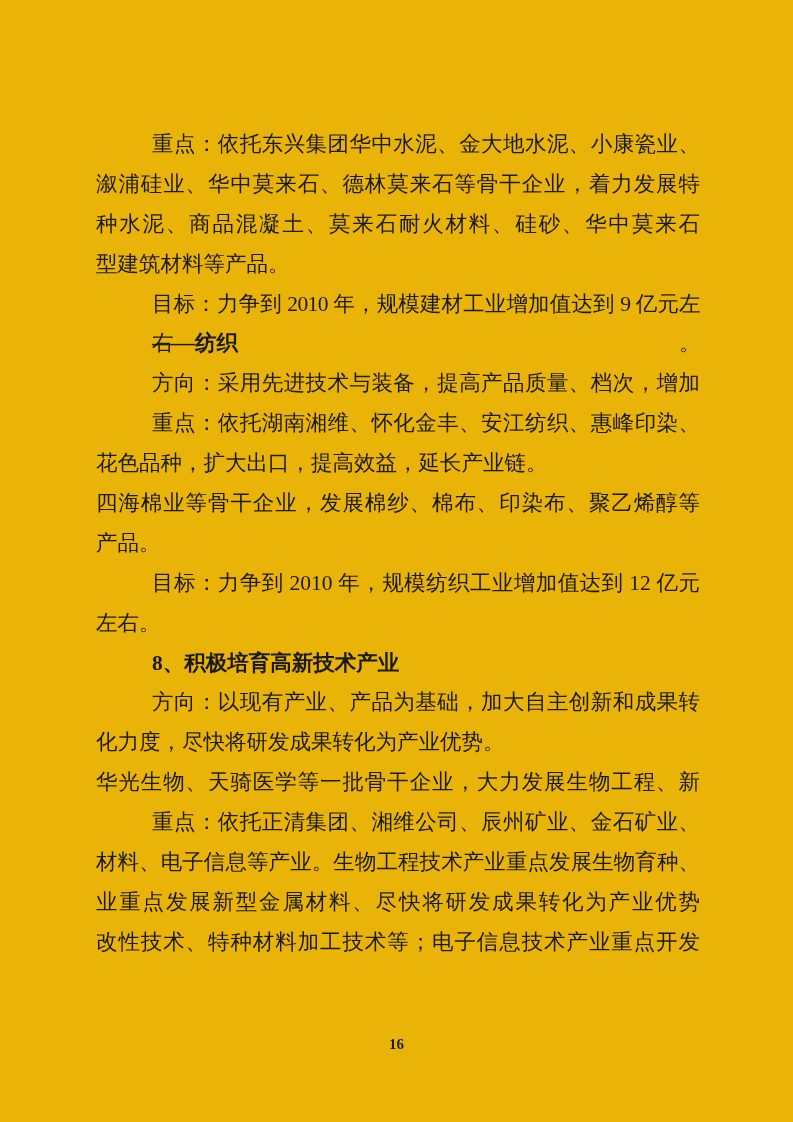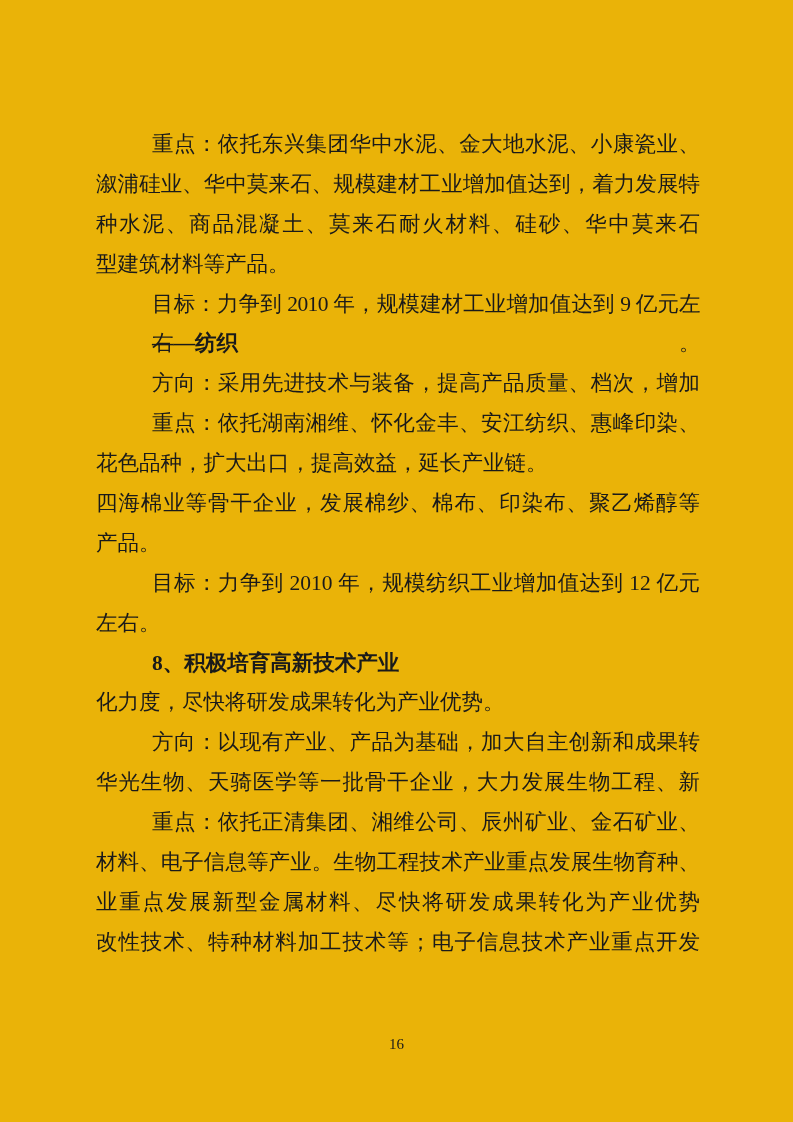--- a/index.html
+++ b/index.html
@@ -40,43 +40,44 @@
   .ln.tight { letter-spacing: -0.6px; }
   .page-num {
     position: absolute;
     top: 1034px;
     left: 0;
     right: 0;
     text-align: center;
     font-size: 15px;
     line-height: 20px;
     color: #1a1a1a;
+    font-weight: bold;
   }
 </style>
 </head>
 <body>
 
 <div class="page">
   <div class="text-block">
     <div class="ln ind fill">重点：依托东兴集团华中水泥、金大地水泥、小康瓷业、</div>
-    <div class="ln fill">溆浦硅业、华中莫来石、规模建材工业增加值达到，着力发展特</div>
+    <div class="ln fill">溆浦硅业、华中莫来石、德林莫来石等骨干企业，着力发展特</div>
     <div class="ln fill">种水泥、商品混凝土、莫来石耐火材料、硅砂、华中莫来石</div>
     <div class="ln">型建筑材料等产品。</div>
     <div class="ln ind fill tight">目标：力争到 2010 年，规模建材工业增加值达到 9 亿元左右。</div>
     <div class="ln ind bold">——纺织</div>
     <div class="ln ind fill">方向：采用先进技术与装备，提高产品质量、档次，增加</div>
     <div class="ln ind fill">重点：依托湖南湘维、怀化金丰、安江纺织、惠峰印染、</div>
     <div class="ln">花色品种，扩大出口，提高效益，延长产业链。</div>
     <div class="ln fill">四海棉业等骨干企业，发展棉纱、棉布、印染布、聚乙烯醇等</div>
     <div class="ln">产品。</div>
     <div class="ln ind fill">目标：力争到 2010 年，规模纺织工业增加值达到 12 亿元</div>
     <div class="ln">左右。</div>
     <div class="ln ind bold">8、积极培育高新技术产业</div>
+    <div class="ln ind fill">方向：以现有产业、产品为基础，加大自主创新和成果转</div>
     <div class="ln">化力度，尽快将研发成果转化为产业优势。</div>
-    <div class="ln ind fill">方向：以现有产业、产品为基础，加大自主创新和成果转</div>
     <div class="ln fill">华光生物、天骑医学等一批骨干企业，大力发展生物工程、新</div>
     <div class="ln ind fill">重点：依托正清集团、湘维公司、辰州矿业、金石矿业、</div>
     <div class="ln fill">材料、电子信息等产业。生物工程技术产业重点发展生物育种、</div>
     <div class="ln fill">业重点发展新型金属材料、尽快将研发成果转化为产业优势</div>
     <div class="ln fill">改性技术、特种材料加工技术等；电子信息技术产业重点开发</div>
   </div>
 
   <div class="page-num">16</div>
 </div>
 

